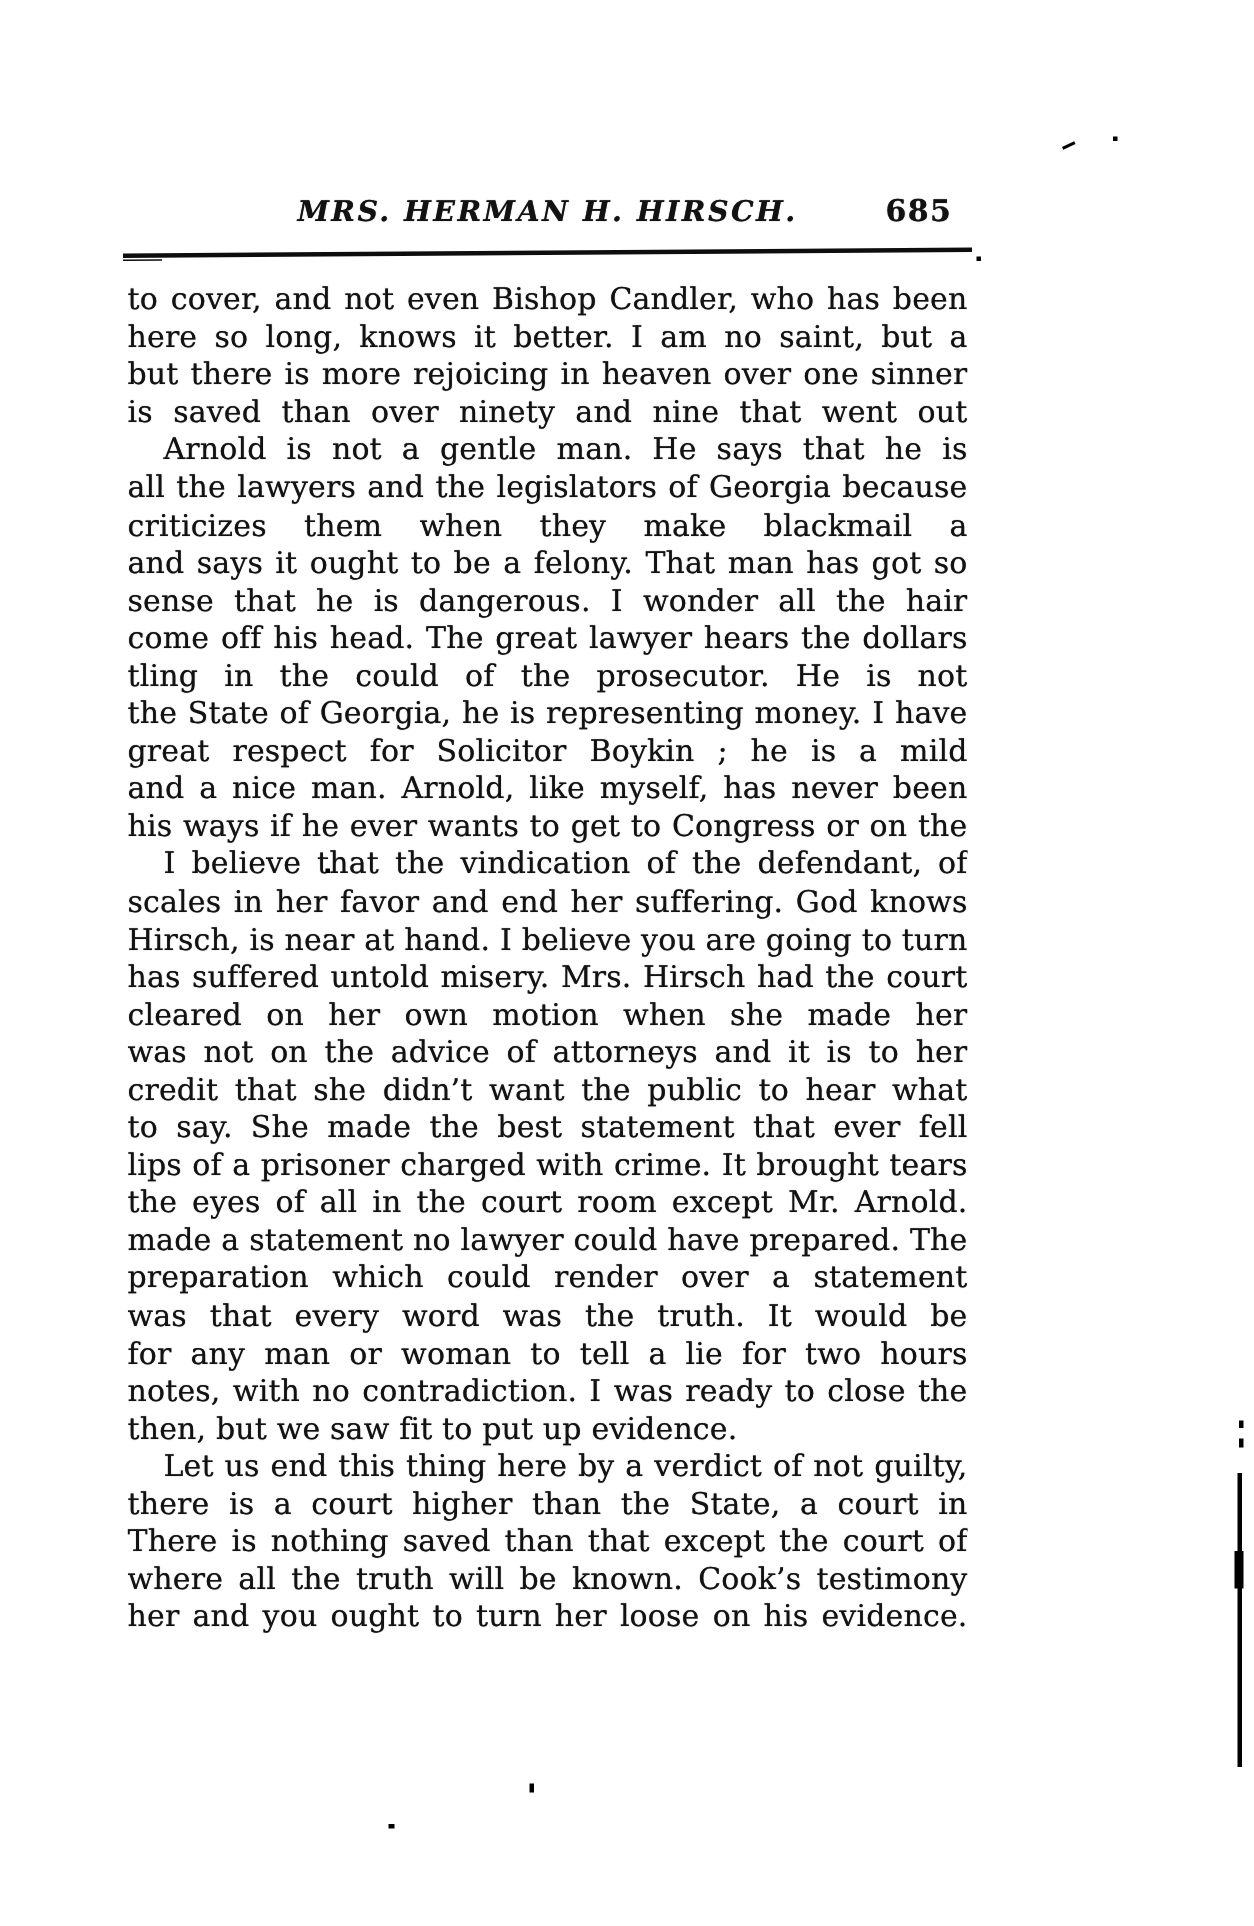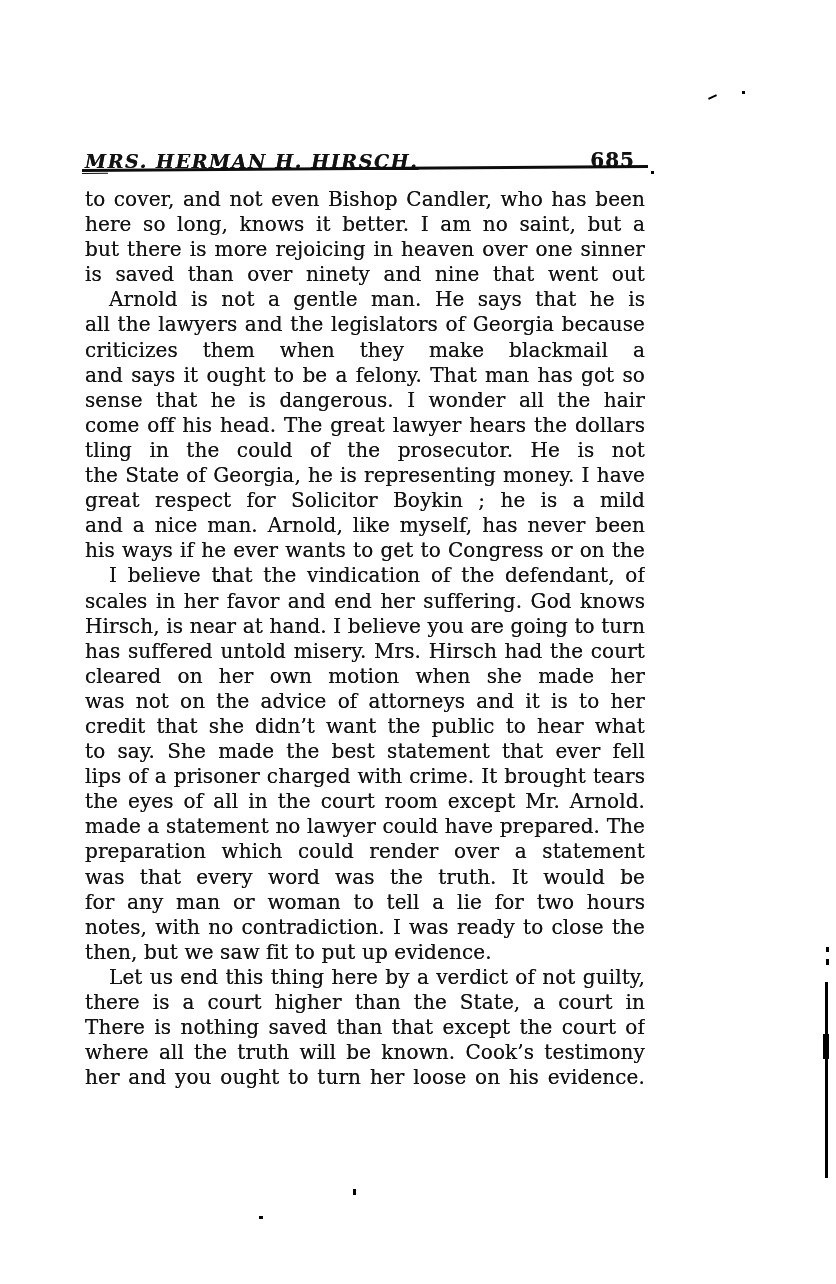--- a/index.html
+++ b/index.html
@@ -13,24 +13,23 @@
     height: 1284px;
     background: #ffffff;
     overflow: hidden;
     font-family: "DejaVu Serif", serif;
     color: #121212;
   }
   
   .running-head {
     position: absolute;
     left: 85px;
-    top: 150px;
+    top: 130px;
     width: 560px;
-    text-align: left;
-    text-decoration: underline;
+    text-align: center;
   }
   .head-title {
     font-style: italic;
     font-weight: bold;
     font-size: 19px;
     letter-spacing: 1.6px;
     white-space: nowrap;
     text-shadow: 0 0 0.6px rgba(0,0,0,0.75);
   }
   .folio {

